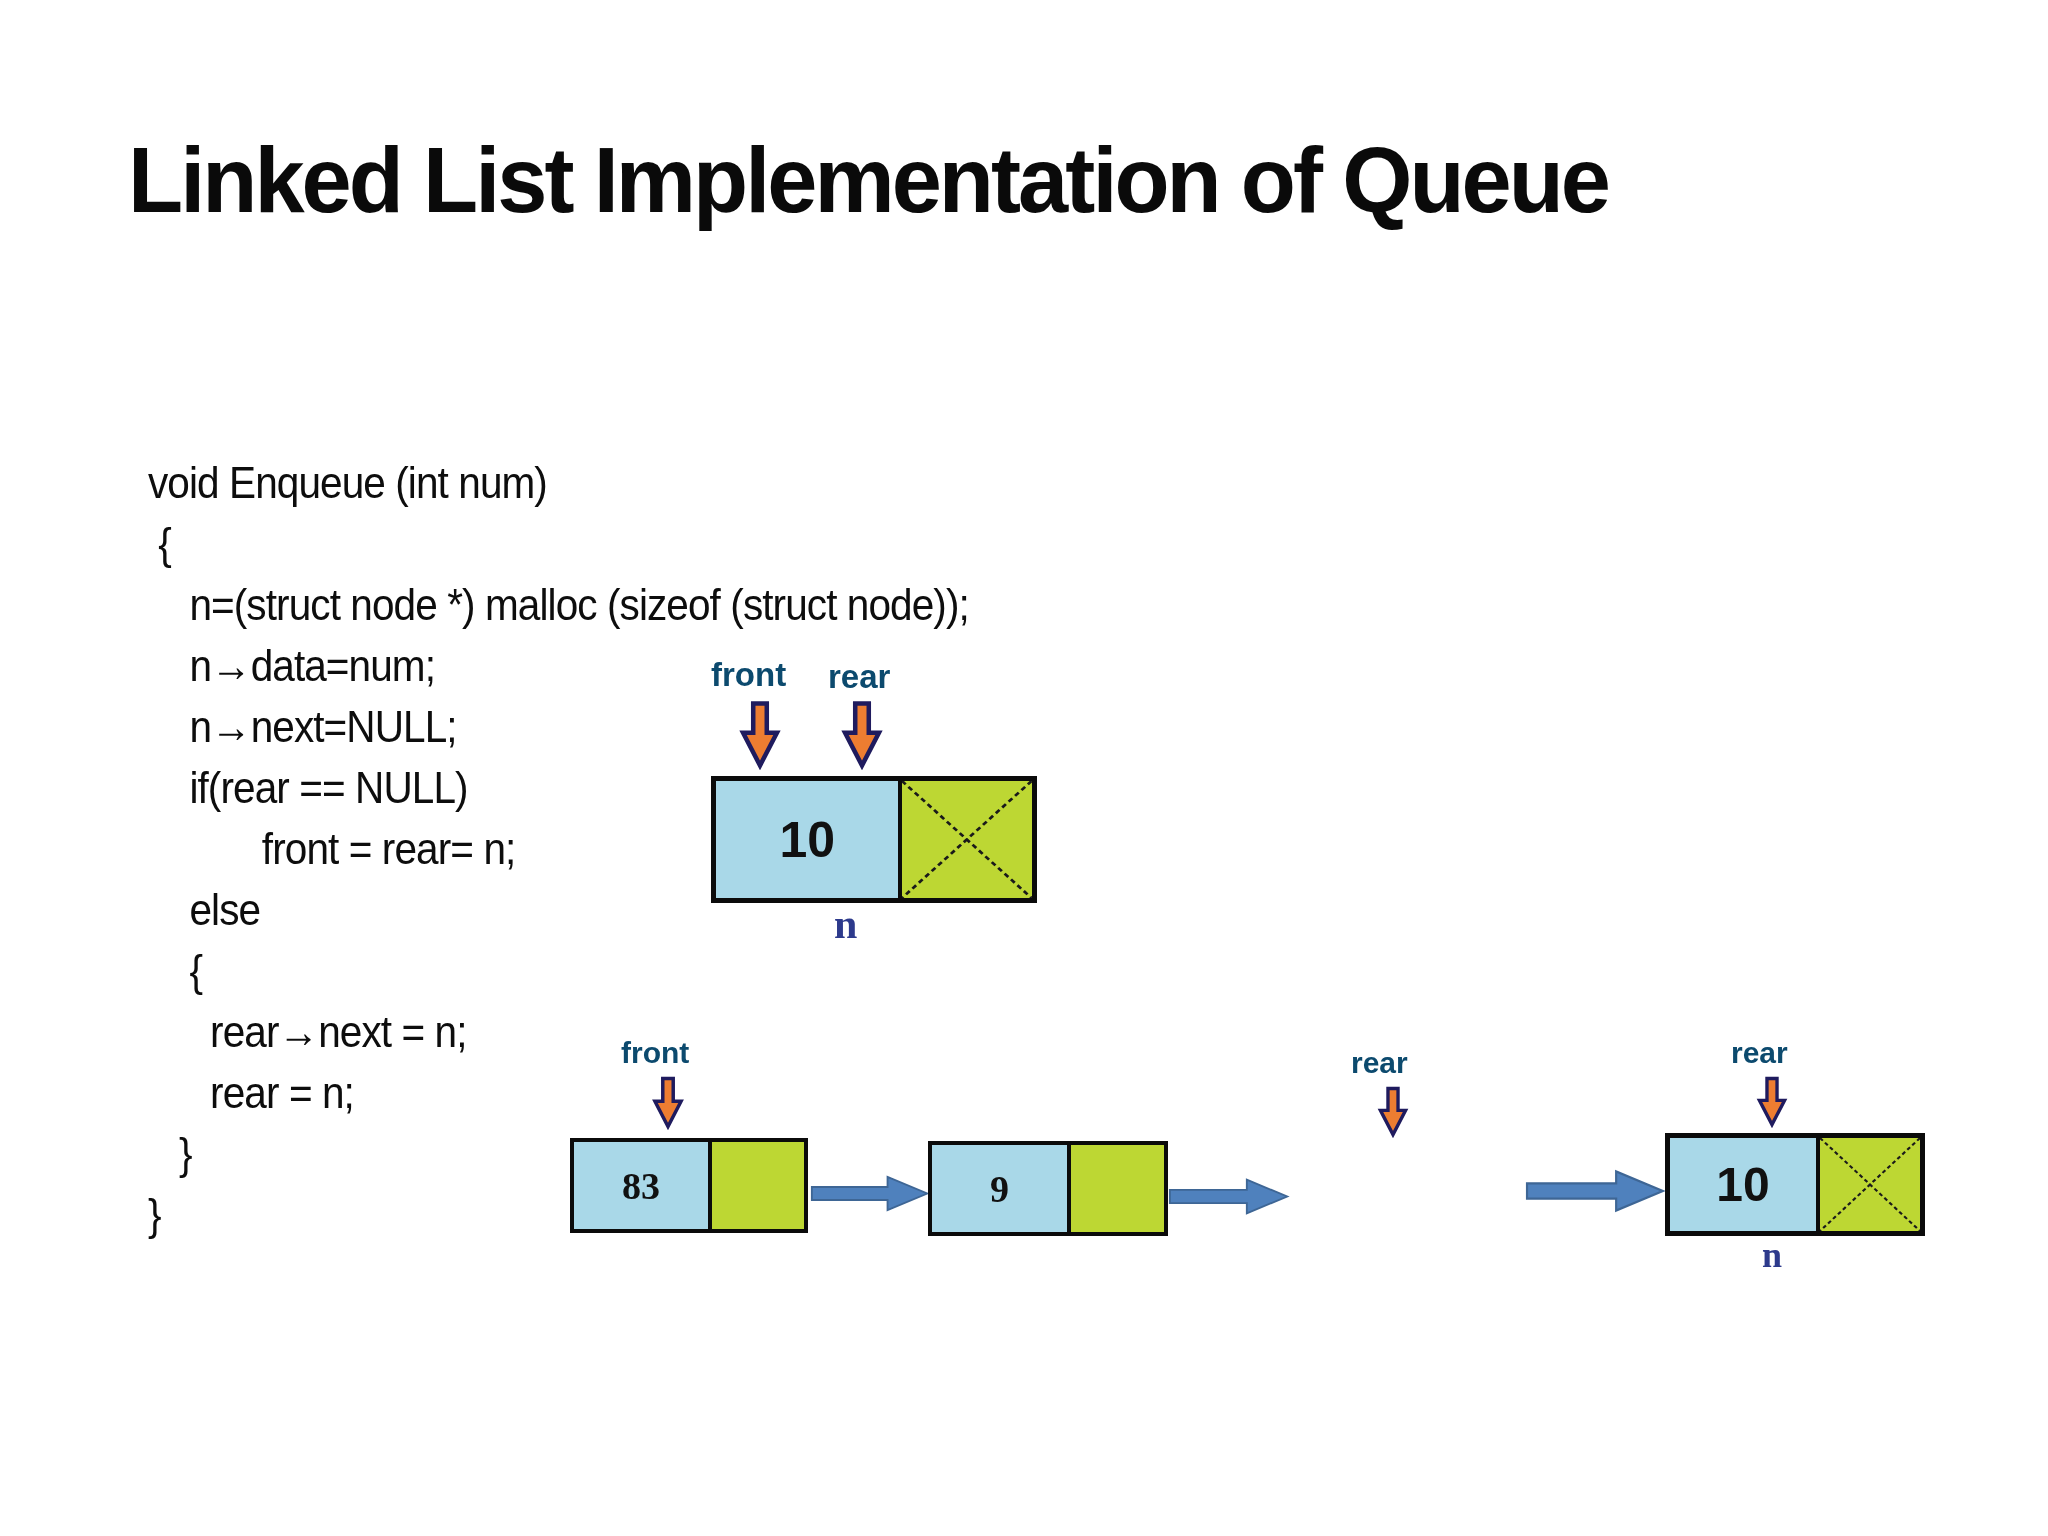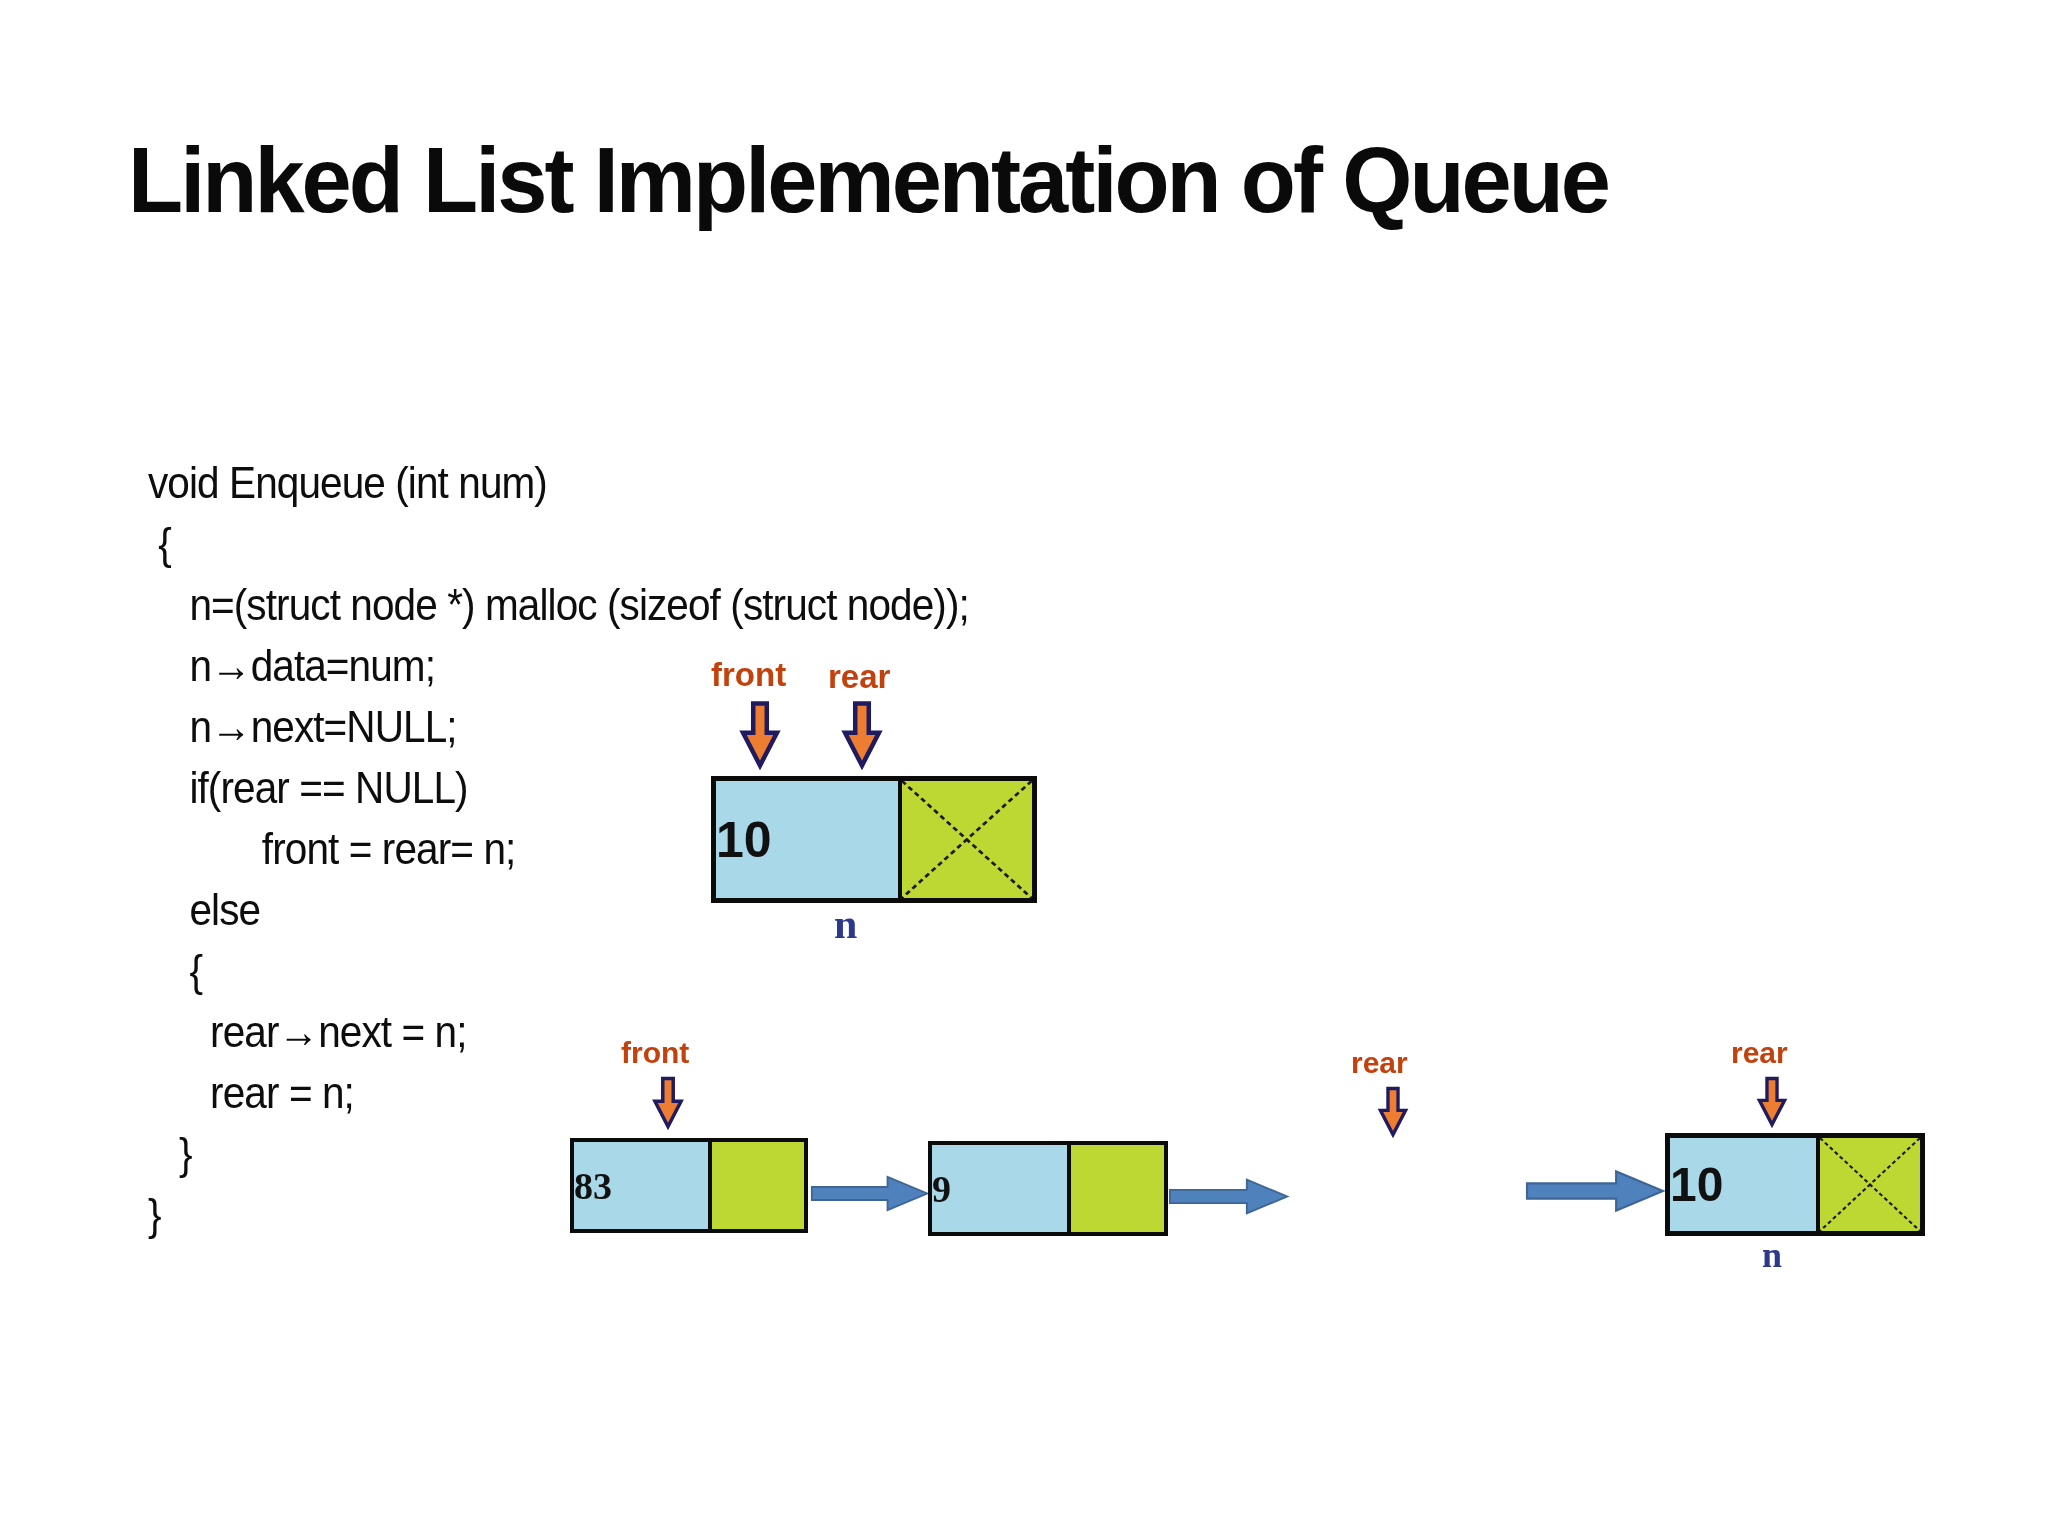--- a/index.html
+++ b/index.html
@@ -26,21 +26,21 @@
   }
   .code {
     left:148px; top:452px;
     font-size:45px; line-height:61px; color:#0d0d0d;
     letter-spacing:-1px; white-space:pre;
     transform:scaleX(0.90); transform-origin:left top;
     font-family:"Liberation Sans","DejaVu Sans",sans-serif;
   }
 
   .ptr-label {
-    font-weight:700; color:#c2410c; white-space:nowrap;
+    font-weight:700; color:#0c4a6e; white-space:nowrap;
   }
   .ptr-label.big { font-size:33px; }
   .ptr-label.small { font-size:30px; }
 
   .n-label {
     font-family:"Liberation Serif","DejaVu Serif",serif;
     font-weight:700; color:var(--label-navy,#2d3a8c);
   }
 
   .down-arrow path {
@@ -56,21 +56,21 @@
   .node {
     display:flex; box-sizing:border-box;
     border:5px solid #0b0b0b;
     background:var(--node-fill-green,#bdd733);
   }
   .node.thin-border { border-width:4px; }
   .cell-data {
     box-sizing:border-box;
     background:var(--node-fill-blue,#a9d8e8);
     border-right:4px solid #0b0b0b;
-    display:flex; align-items:center; 
+    display:flex; align-items:center; justify-content:center;
   }
   .cell-next {
     position:relative; flex:1;
     background:var(--node-fill-green,#bdd733);
   }
   .cell-next svg { position:absolute; inset:0; width:100%; height:100%; }
   .x-thin line  { stroke:#1a1a1a; stroke-width:2.2; stroke-dasharray:4 3; }
   .x-thick line { stroke:#0a0a0a; stroke-width:9; }
 
   .val-serif {

